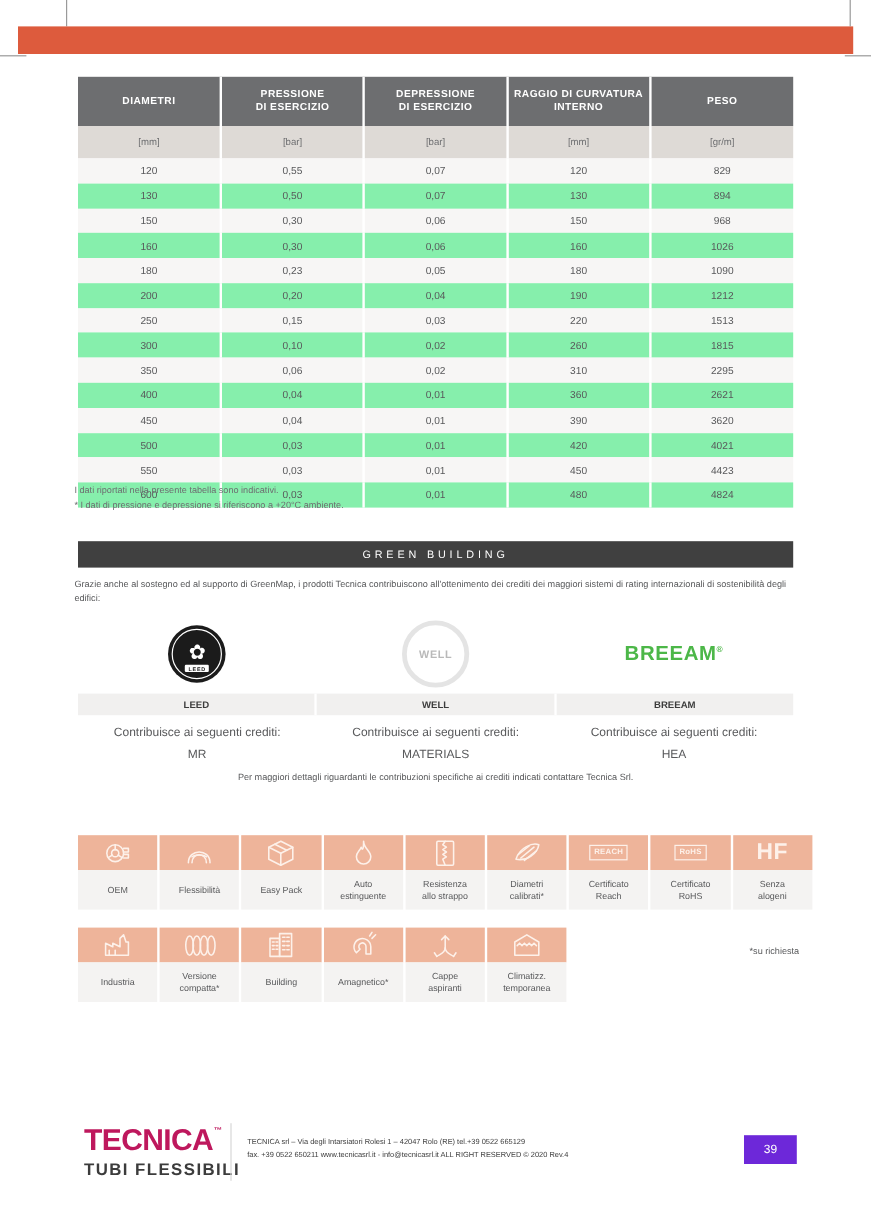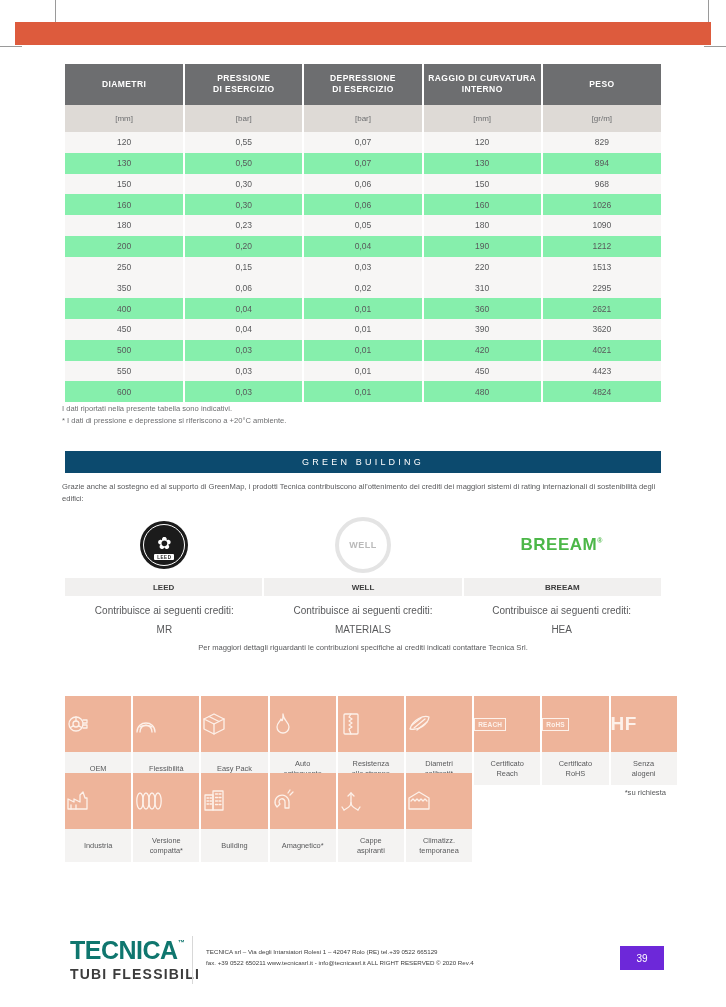--- a/index.html
+++ b/index.html
@@ -64,21 +64,21 @@
 
   
   .notes{
     position:absolute;left:62px;top:403px;width:500px;
     font-size:7.6px;line-height:1.55;color:#6d6e70;
   }
 
   
   .section-bar{
     position:absolute;left:65px;width:596px;height:22px;
-    background:#0c4a6e;color:#ffffff;
+    background:#404040;color:#ffffff;
     font-size:9px;font-weight:normal;letter-spacing:3.2px;
     display:flex;align-items:center;justify-content:center;
   }
   .bar-green{top:451px;}
   .bar-appl{top:674px;}
 
   .gb-intro{
     position:absolute;left:62px;top:481px;width:600px;
     font-size:7.6px;line-height:1.6;color:#58595b;
   }
@@ -158,22 +158,22 @@
   .appl-row-2{top:773px;}
 
   .appl-item{
     width:66.2px;
     display:flex;flex-direction:column;
     margin-right:2px;
   }
   .appl-item:last-child{margin-right:0;}
 
   .appl-icon{
-    height:56px;background:#eeb49a;
-    display:flex;align-items:center;
+    height:29px;background:#eeb49a;
+    display:flex;align-items:center;justify-content:center;
     color:#fdf1ea;
   }
   .appl-icon svg{display:block;}
   .appl-icon .txtbox{
     border:1.2px solid #fdf1ea;
     padding:2px 3px;
     font-size:6.5px;font-weight:bold;letter-spacing:.2px;
     color:#fdf1ea;
   }
   .appl-icon .hf{
@@ -189,21 +189,21 @@
   .su-richiesta{
     position:absolute;left:596px;top:788px;width:70px;
     text-align:right;font-size:7.6px;color:#58595b;
   }
 
   
   .footer-logo{
     position:absolute;left:70px;top:938px;
   }
   .footer-logo .brand{
-    font-size:25px;font-weight:bold;color:#0f766e;
+    font-size:25px;font-weight:bold;color:#be185d;
     letter-spacing:-0.5px;line-height:1;
     position:relative;display:inline-block;
   }
   .footer-logo .brand sup{font-size:7px;position:absolute;top:1px;right:-7px;}
   .footer-logo .sub{
     font-size:14px;font-weight:bold;color:#3c3c3c;
     letter-spacing:1.2px;margin-top:3px;
   }
   .footer-divider{
     position:absolute;left:192px;top:936px;width:1px;height:48px;
@@ -291,20 +291,27 @@
           <td>190</td>
           <td>1212</td>
         </tr>
         <tr class="odd">
           <td>250</td>
           <td>0,15</td>
           <td>0,03</td>
           <td>220</td>
           <td>1513</td>
         </tr>
+        <tr class="even">
+          <td>300</td>
+          <td>0,10</td>
+          <td>0,02</td>
+          <td>260</td>
+          <td>1815</td>
+        </tr>
         <tr class="odd">
           <td>350</td>
           <td>0,06</td>
           <td>0,02</td>
           <td>310</td>
           <td>2295</td>
         </tr>
         <tr class="even">
           <td>400</td>
           <td>0,04</td>

